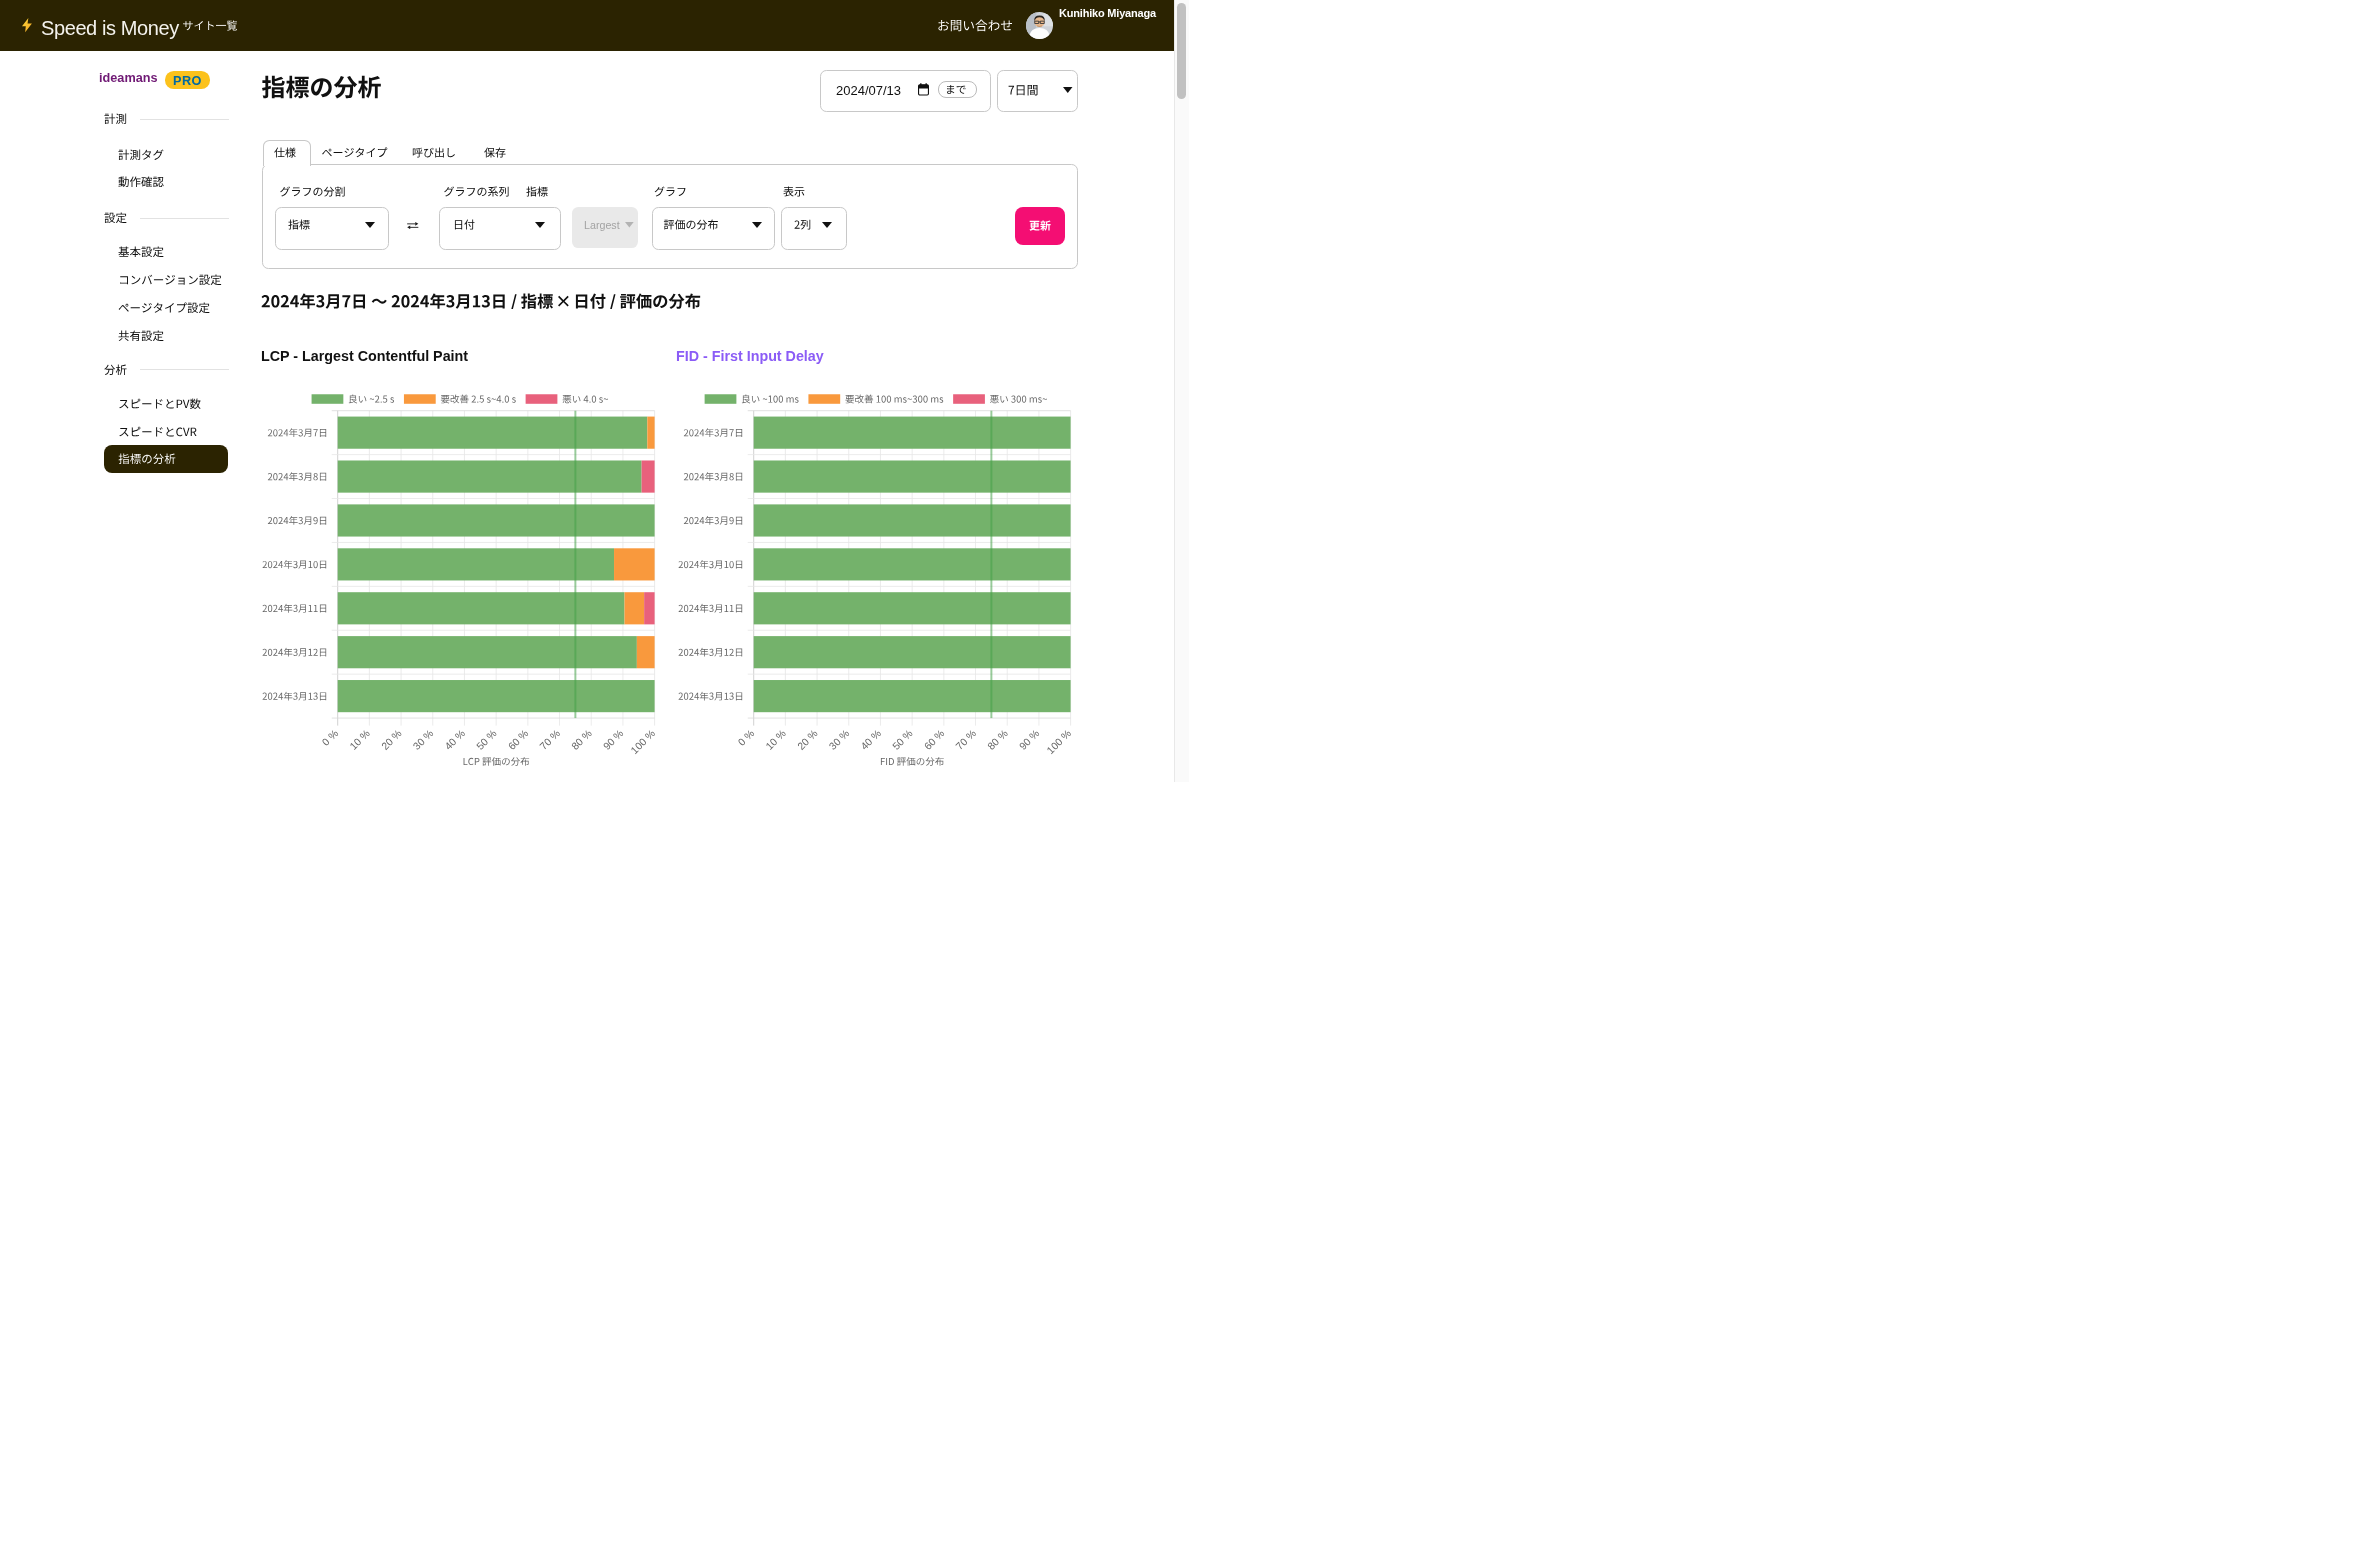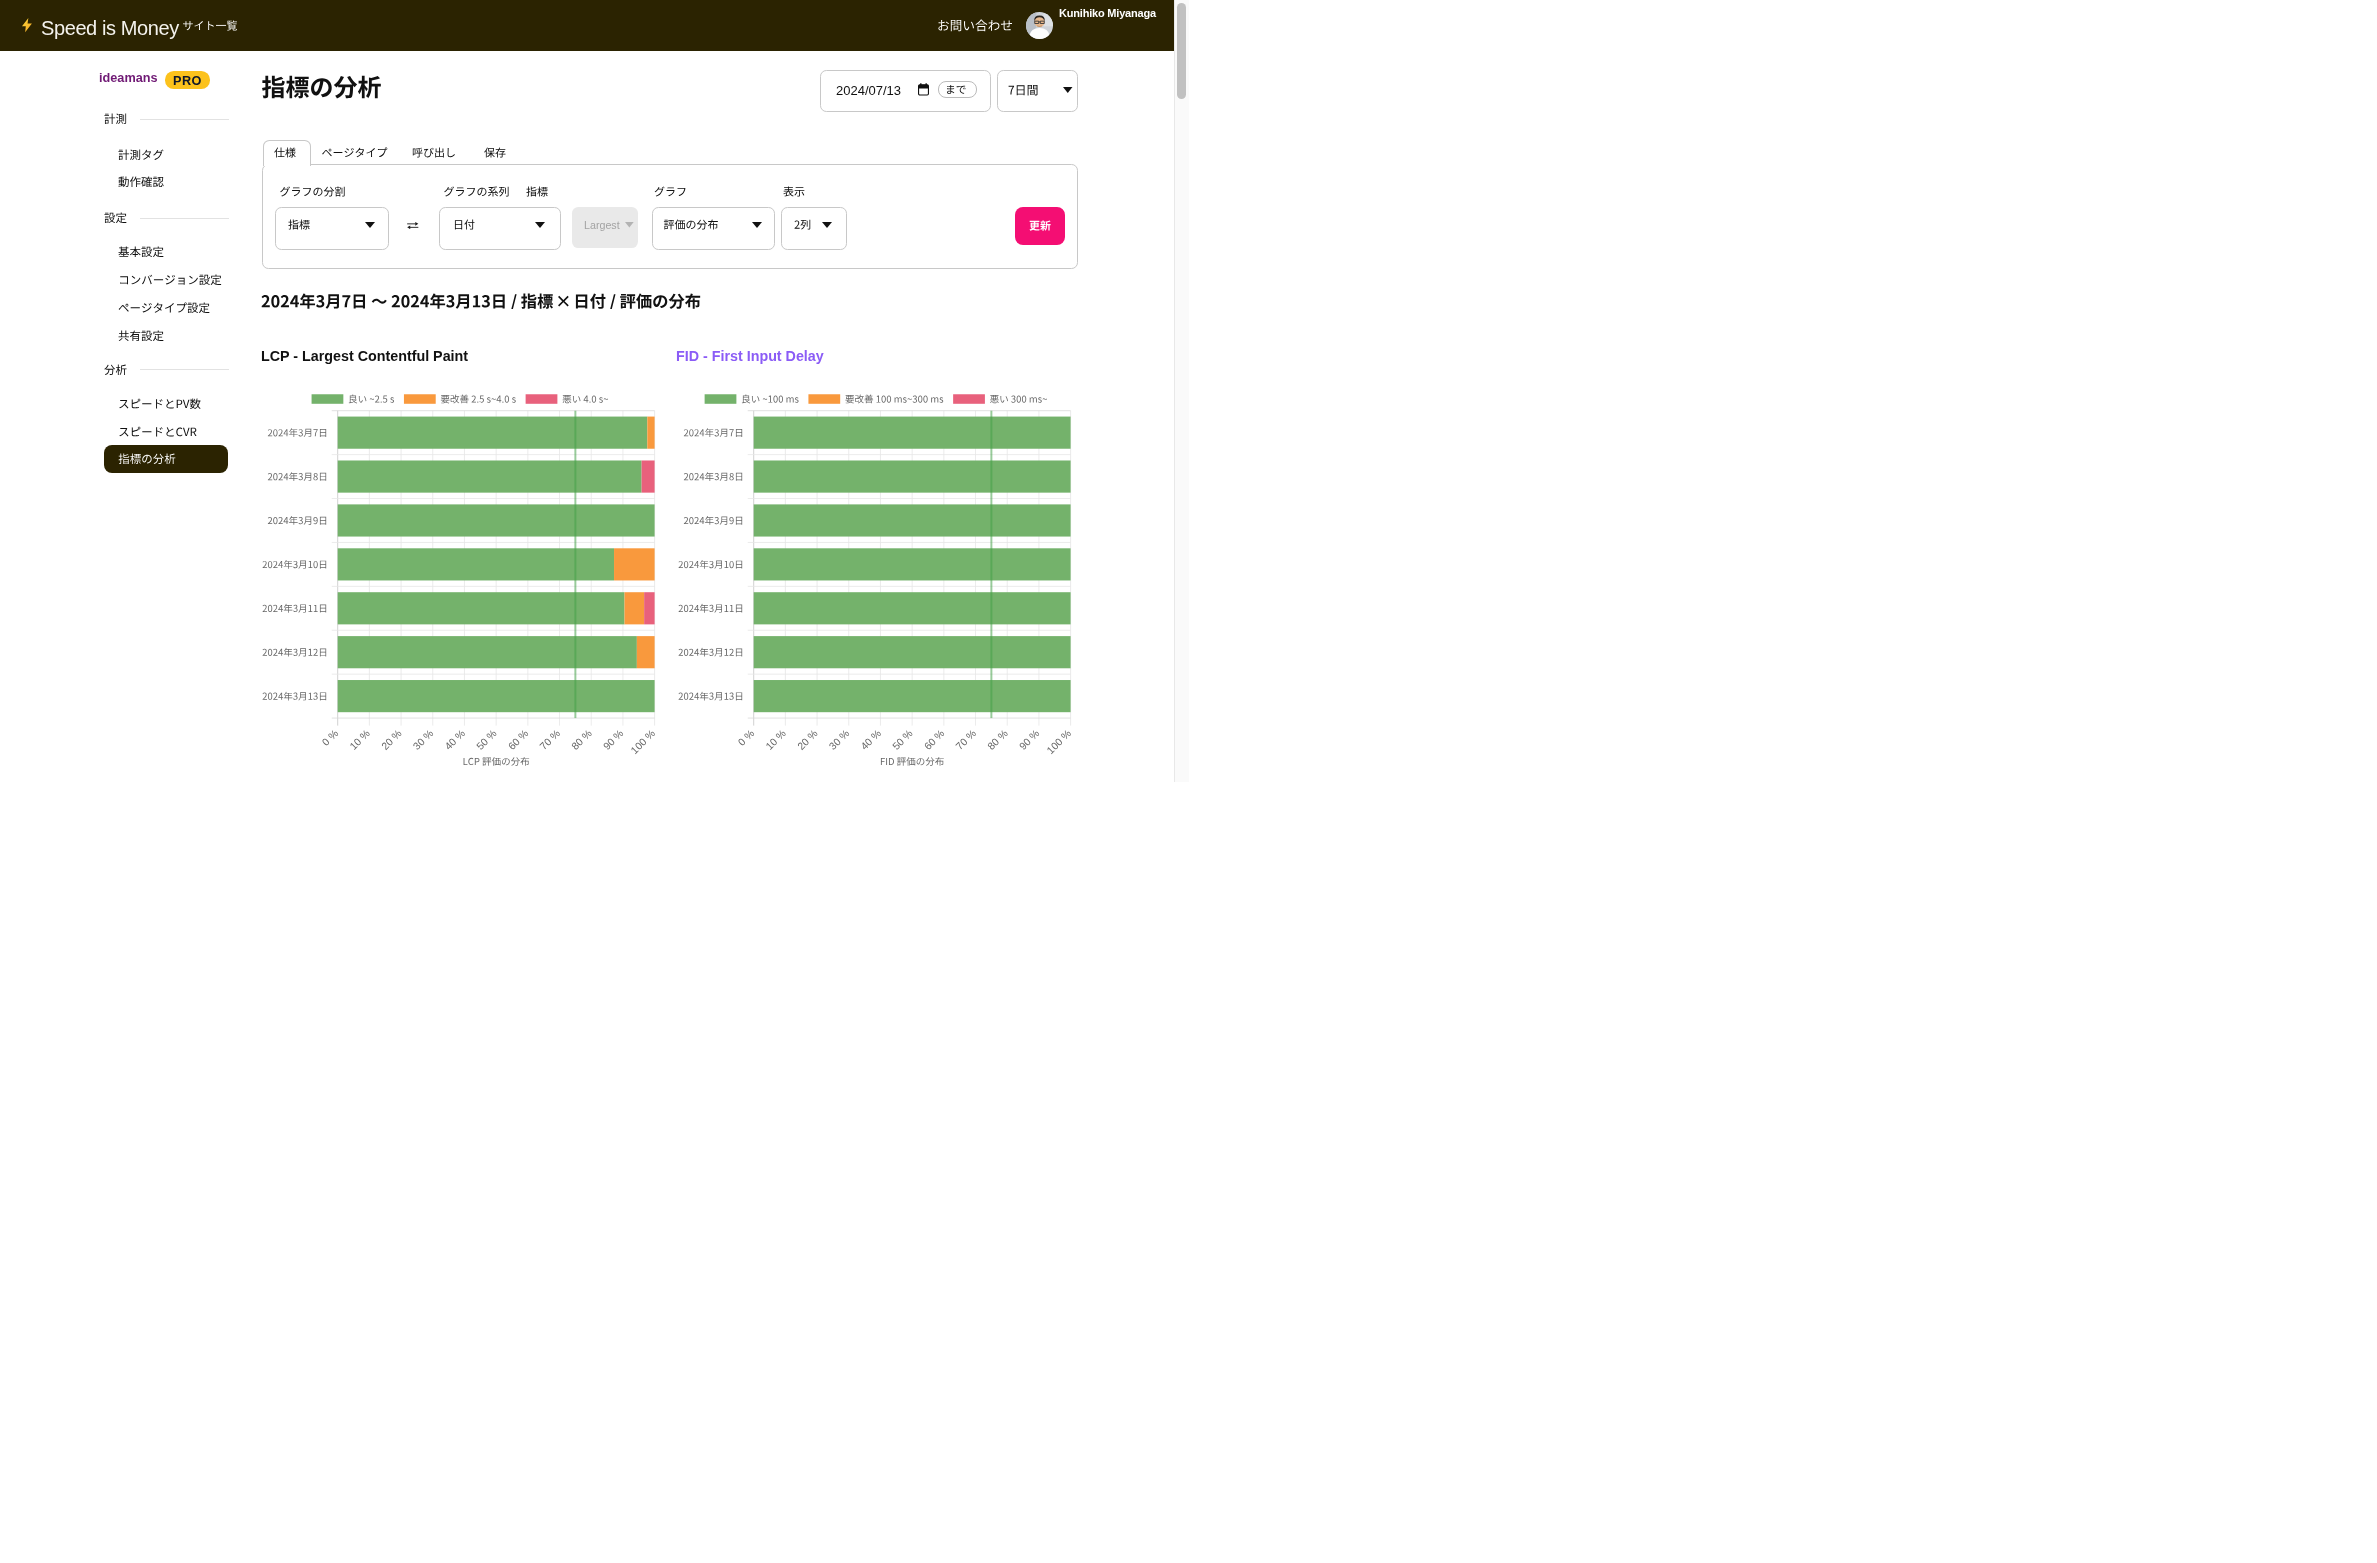--- a/index.html
+++ b/index.html
@@ -177,21 +177,21 @@
 <circle cx="17" cy="12.5" r="6.5" fill="#e8b98e"></circle>
 <path d="M10.5 12 Q9.5 4.5 17 4.5 Q24.5 4.5 23.5 12 Q22 6.5 17 6.5 Q12 6.5 10.5 12 Z" fill="#2c2620"></path>
 <path d="M11 11.5 h5 v3 h-5 z M18 11.5 h5 v3 h-5 z" fill="none" stroke="#333" stroke-width="1.1"></path>
 <path d="M16 12.5 h2" stroke="#333" stroke-width="1"></path>
 <path d="M14 17.5 Q17 19 20 17.5" stroke="#a8764d" stroke-width="0.8" fill="none"></path>
 </g>
     </svg>
     <div class="abs" style="left:1059px;top:7px;font-size:11px;letter-spacing:-0.2px;font-weight:bold;color:#fff">Kunihiko Miyanaga</div>
     <div class="abs" style="left:99px;top:71px;font-size:12.7px;font-weight:bold;color:#701a75">ideamans</div>
     <div class="abs" style="left:165px;top:71px;width:45px;height:17.5px;border-radius:8.7px;background:#fcc21c"></div>
-    <div class="abs" style="left:173px;top:74px;font-size:12.7px;letter-spacing:0.5px;font-weight:bold;color:#0f172a">PRO</div>
+    <div class="abs" style="left:173px;top:74px;font-size:12.7px;letter-spacing:0.5px;font-weight:bold;color:#0369a1">PRO</div>
     <svg class="jp" style="left:104px;top:113px;width:23px;height:11.5px;color:#111" viewBox="0 0 2000 1000">
       <g transform="translate(0,880) scale(1,-1)">
         <use href="#g11"></use>
         <use href="#g12" x="1000"></use>
       </g>
     </svg>
     <div class="abs" style="left:140px;top:119px;width:89px;height:0.8px;background:#e2e2e2"></div>
     <svg class="jp" style="left:118px;top:149px;width:46px;height:11.5px;color:#111" viewBox="0 0 4000 1000">
       <g transform="translate(0,880) scale(1,-1)">
         <use href="#g11"></use>

